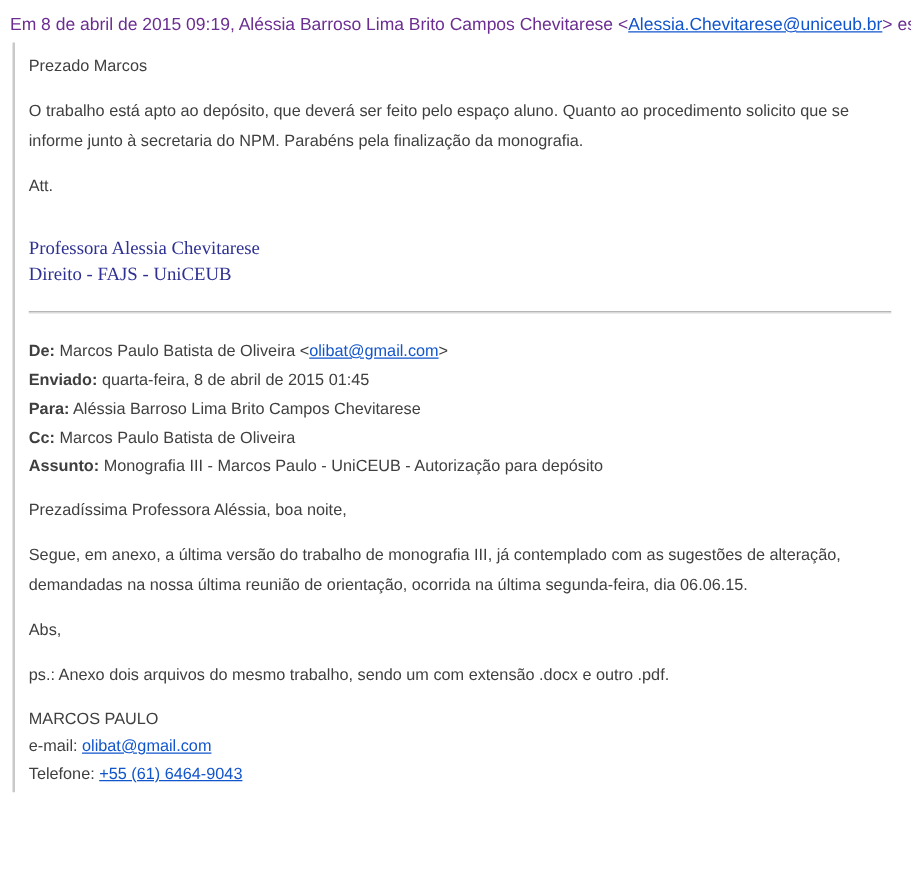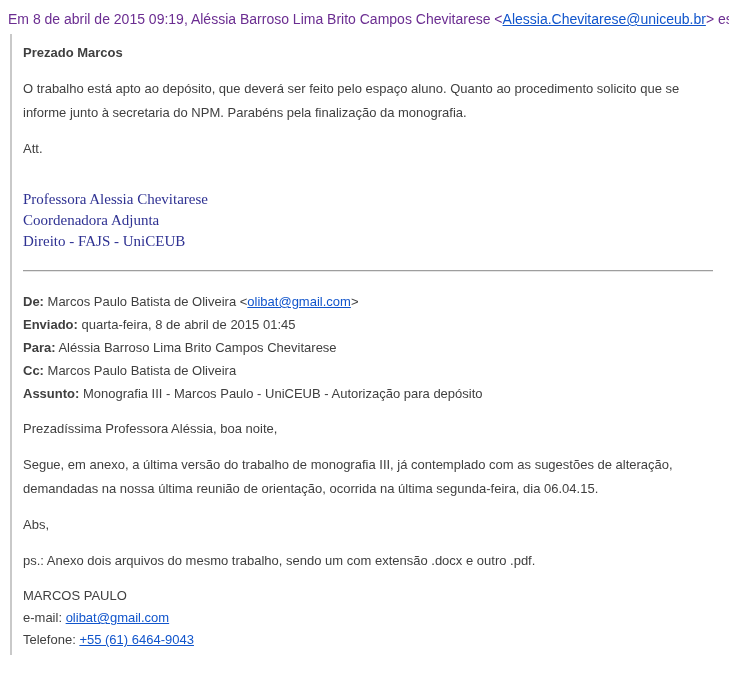--- a/index.html
+++ b/index.html
@@ -32,21 +32,21 @@
   .quote{
     margin:6px 0 0 10px;
     border-left:2px solid var(--quote-bar);
     padding:2px 16px 4px 11px;
   }
   .quote p{
     font-size:13px;
     line-height:24px;
     margin:12px 0 0 0;
   }
-  .quote p.first{margin-top:5px;font-weight:bold;}
+  .quote p.first{margin-top:5px;}
   .signature{
     margin-top:28px;
     font-family:"Liberation Serif", serif;
     font-size:15px;
     line-height:21px;
     color:var(--signature-navy);
   }
   hr.divider{
     border:none;
     border-top:1px solid var(--divider);
@@ -75,21 +75,20 @@
 <blockquote class="quote">
 
   <p class="first">Prezado Marcos</p>
 
   <p>O trabalho está apto ao depósito, que deverá ser feito pelo espaço aluno. Quanto ao procedimento solicito que se informe junto à secretaria do NPM. Parabéns pela finalização da monografia.</p>
 
   <p>Att.</p>
 
   <div class="signature">
     <div>Professora Alessia Chevitarese</div>
-    <div>Coordenadora Adjunta</div>
     <div>Direito - FAJS - UniCEUB</div>
   </div>
 
   <hr class="divider">
 
   <div class="headers">
     <div>
       <b>De:</b><span> Marcos Paulo Batista de Oliveira &lt;</span><a>olibat@gmail.com</a><span>&gt;</span>
     </div>
     <div>
@@ -101,21 +100,21 @@
     <div>
       <b>Cc:</b><span> Marcos Paulo Batista de Oliveira</span>
     </div>
     <div>
       <b>Assunto:</b><span> Monografia III - Marcos Paulo - UniCEUB - Autorização para depósito</span>
     </div>
   </div>
 
   <p>Prezadíssima Professora Aléssia, boa noite,</p>
 
-  <p>Segue, em anexo, a última versão do trabalho de monografia III, já contemplado com as sugestões de alteração, demandadas na nossa última reunião de orientação, ocorrida na última segunda-feira, dia 06.04.15.</p>
+  <p>Segue, em anexo, a última versão do trabalho de monografia III, já contemplado com as sugestões de alteração, demandadas na nossa última reunião de orientação, ocorrida na última segunda-feira, dia 06.06.15.</p>
 
 
   <p>Abs,</p>
 
   <p>ps.: Anexo dois arquivos do mesmo trabalho, sendo um com extensão .docx e outro .pdf.</p>
 
   <div class="sig2">
     <div>MARCOS PAULO</div>
     <div>
       <span>e-mail: </span><a>olibat@gmail.com</a>

